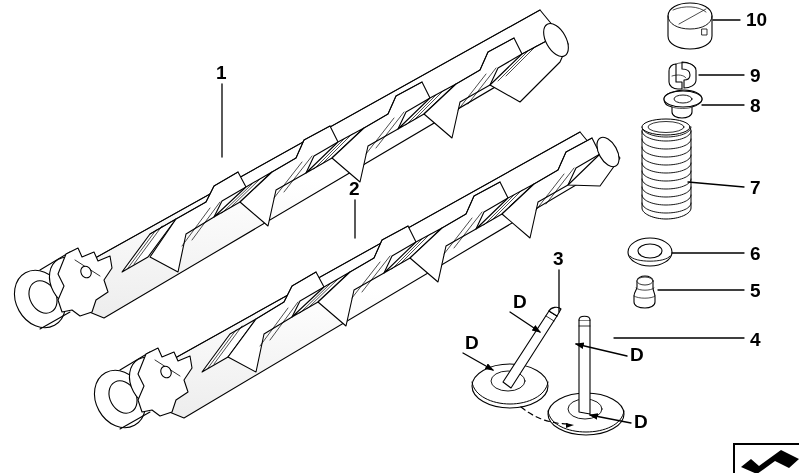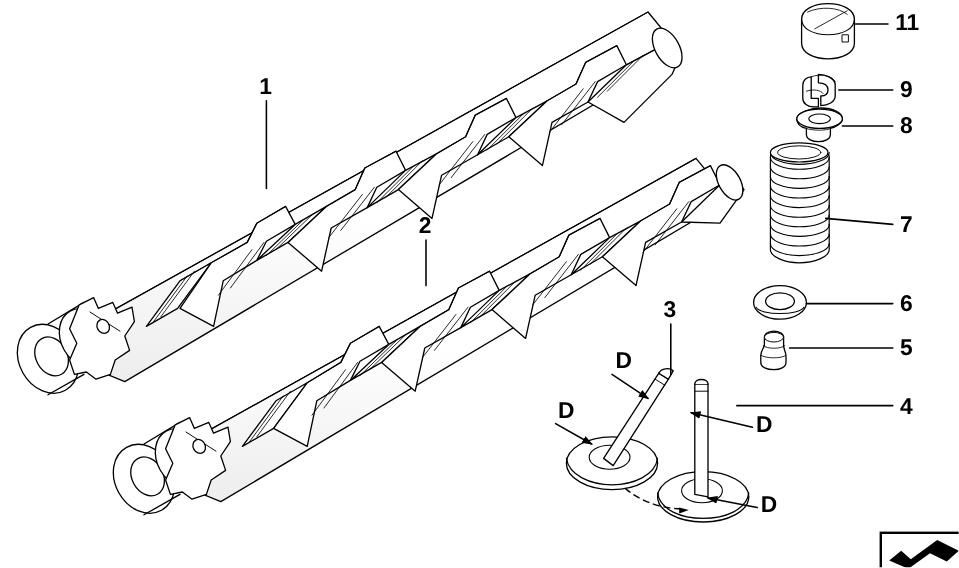--- a/index.html
+++ b/index.html
@@ -323,20 +323,20 @@
   <div id="callout-layer">
       <div class="callout num" style="left: 216px; top: 63px;">1</div>
       <div class="callout num" style="left: 349px; top: 179px;">2</div>
       <div class="callout num" style="left: 553px; top: 249px;">3</div>
       <div class="callout num" style="left: 750px; top: 330px;">4</div>
       <div class="callout num" style="left: 750px; top: 281px;">5</div>
       <div class="callout num" style="left: 750px; top: 244px;">6</div>
       <div class="callout num" style="left: 750px; top: 178px;">7</div>
       <div class="callout num" style="left: 750px; top: 96px;">8</div>
       <div class="callout num" style="left: 750px; top: 66px;">9</div>
-      <div class="callout num" style="left: 746px; top: 10px;">11</div>
+      <div class="callout num" style="left: 746px; top: 10px;">10</div>
       <div class="callout letter" style="left: 513px; top: 292px;">D</div>
       <div class="callout letter" style="left: 465px; top: 333px;">D</div>
       <div class="callout letter" style="left: 630px; top: 345px;">D</div>
       <div class="callout letter" style="left: 634px; top: 412px;">D</div>
     </div>
 
 </div>
 
 </body></html>

